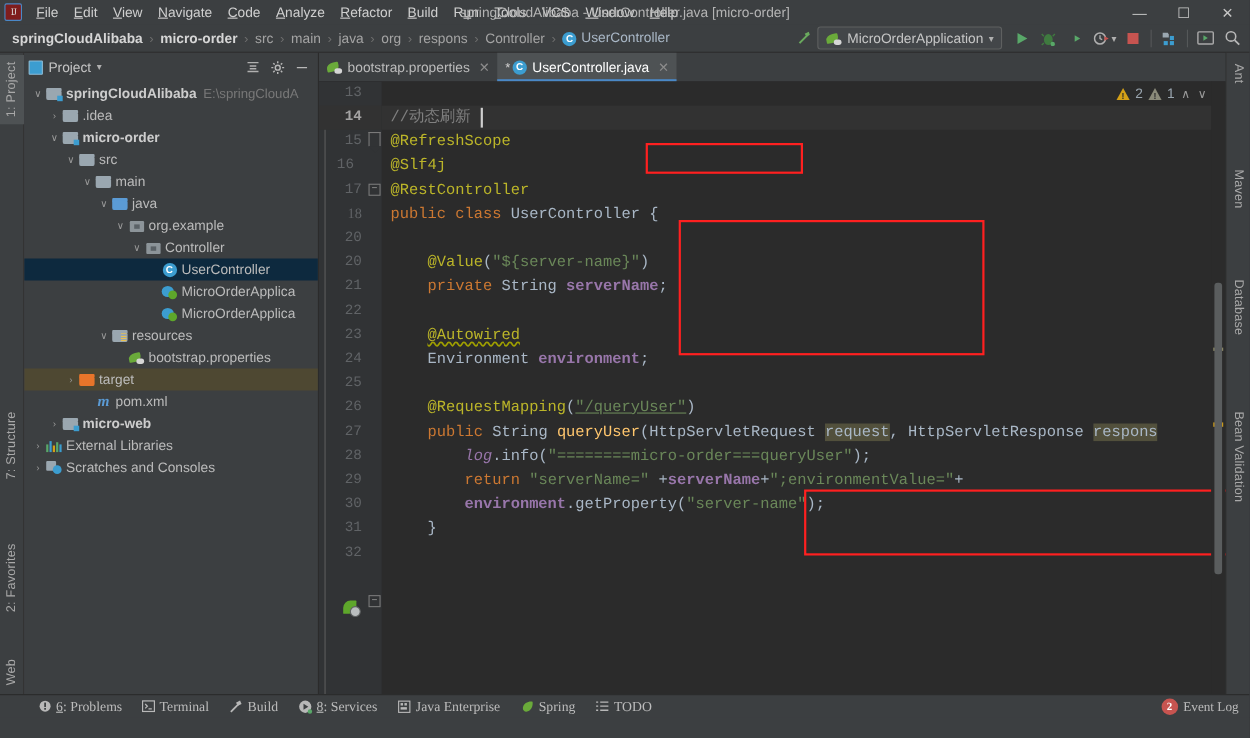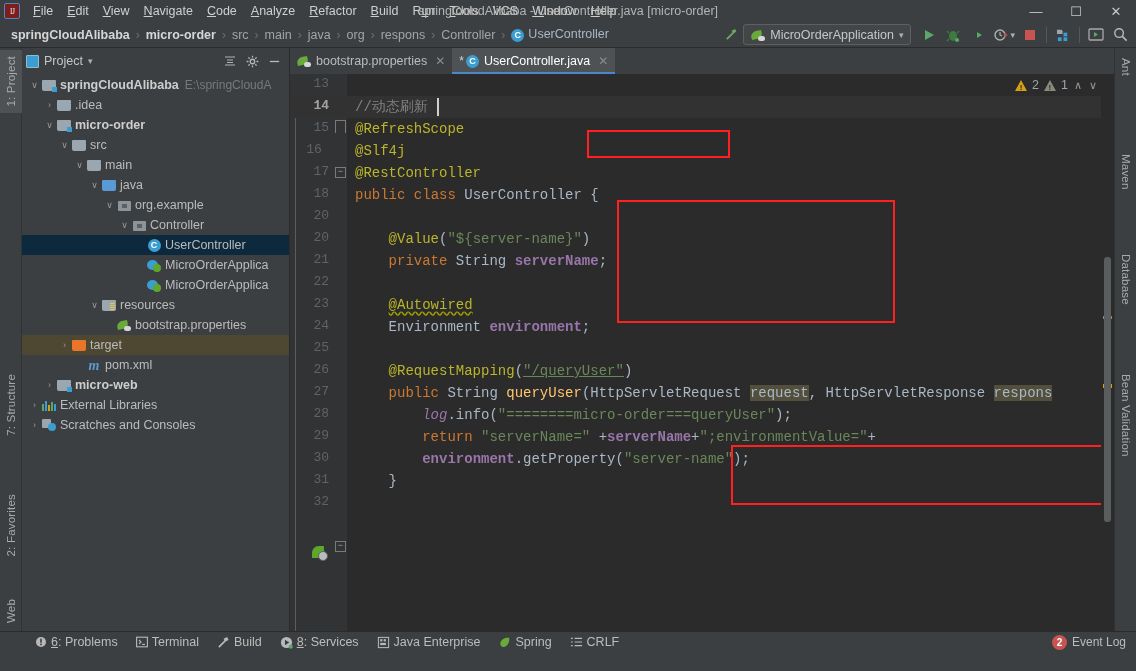--- a/index.html
+++ b/index.html
@@ -289,20 +289,21 @@
   .wtri span { position:absolute; left:0; right:0; bottom:-1px; text-align:center;
     font-size:8px; color:#2b2b2b; font-weight:bold; z-index:2; }
   .warn-num { color:#9aa6b0; font-size:12.5px; }
   .chev { color:#9a9a9a; font-size:11px; padding:0 1px; }
 
   
   .botstripe {
     position:absolute; left:0; top:631px; width:1136px; height:21px;
     background:#3c3f41; display:flex; align-items:center; padding-left:26px;
     border-top:1px solid #2b2b2b;
+    font-family:Liberation Serif, serif;
   }
   .btab {
     display:flex; align-items:center; gap:4px; padding:0 9px; height:21px;
     font-size:12.5px; color:#bcbcbc;
   }
   .btab .u { text-decoration:underline; }
   .evtlog {
     margin-left:auto; display:flex; align-items:center; gap:5px; padding-right:10px;
   }
   .badge {
@@ -723,21 +724,21 @@
       </div>
 
       <div class="gutter">
         <div class="gut-cur-bg" style="top:22px;"></div>
         <div id="gutlines">
             <div class="gut-line" style="top: 2px;">13</div>
             <div class="gut-line cur" style="top: 24px; font-weight: bold;">14</div>
             <div class="gut-line" style="top: 46px;">15</div>
             <div class="gut-line" style="top: 68px; text-align: center;">16</div>
             <div class="gut-line" style="top: 90px;">17</div>
-            <div class="gut-line" style="top: 112px;">18</div>
+            <div class="gut-line" style="top: 112px; font-family: Liberation Serif, serif;">18</div>
             <div class="gut-line" style="top: 134px;">20</div>
             <div class="gut-line" style="top: 156px;">20</div>
             <div class="gut-line" style="top: 178px;">21</div>
             <div class="gut-line" style="top: 200px;">22</div>
             <div class="gut-line" style="top: 222px;">23</div>
             <div class="gut-line" style="top: 244px;">24</div>
             <div class="gut-line" style="top: 266px;">25</div>
             <div class="gut-line" style="top: 288px;">26</div>
             <div class="gut-line" style="top: 310px;">27</div>
             <div class="gut-line" style="top: 332px;">28</div>
@@ -835,21 +836,21 @@
         </span>
         <span>Spring</span>
       </div>
       <div class="btab">
         <span>
           <svg width="13" height="12" viewBox="0 0 14 12">
             <path d="M1 2 h2 M1 6 h2 M1 10 h2" stroke="#b8b8b8" stroke-width="1.3"></path>
             <path d="M5 2 h8 M5 6 h8 M5 10 h8" stroke="#b8b8b8" stroke-width="1.3"></path>
           </svg>
         </span>
-        <span>CRLF</span>
+        <span>TODO</span>
       </div>
       <div class="evtlog">
         <span class="badge">2</span>
         <span>Event Log</span>
       </div>
     </div>
 
 
 </div>
 

